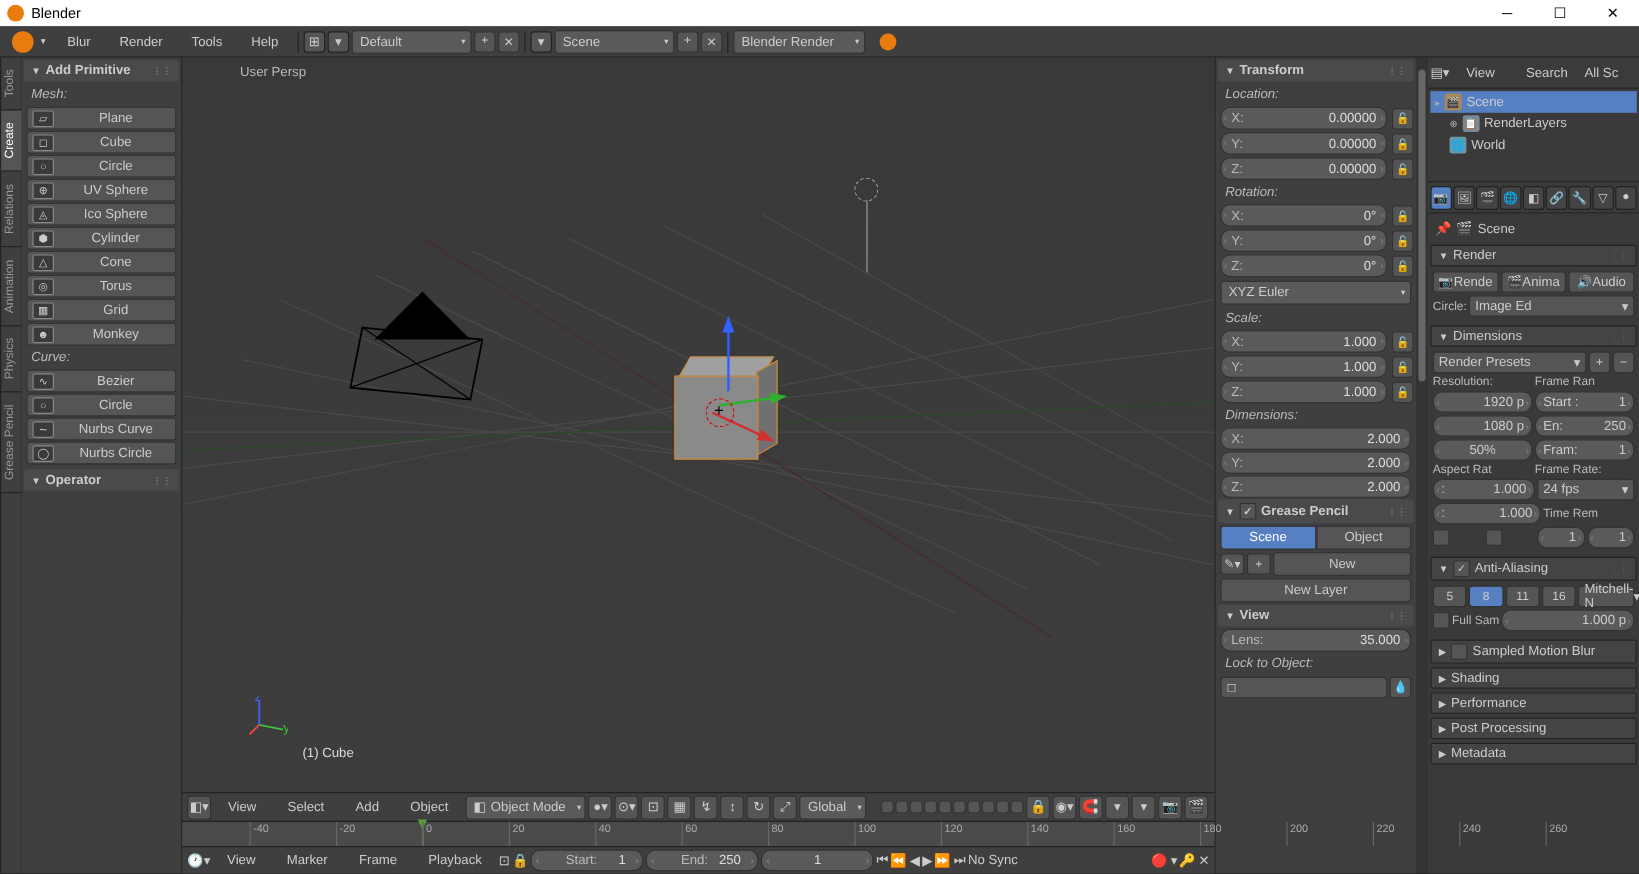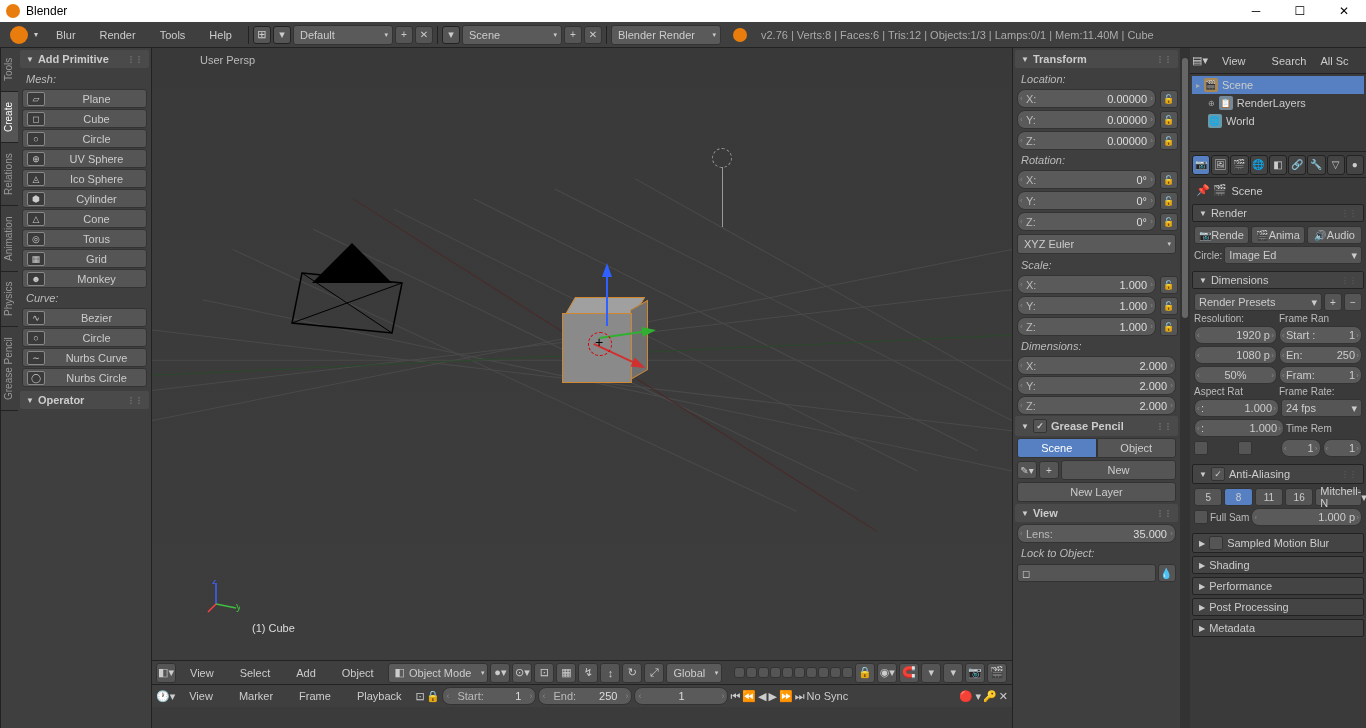--- a/index.html
+++ b/index.html
@@ -77,21 +77,21 @@
 
 .timeline { height: 44px; background: #3b3b3b; border-top: 1px solid #222; display: flex; flex-direction: column; }
 .tl-ruler { flex: 1; position: relative; background: #4a4a4a; border-bottom: 1px solid #222; }
 .tl-tick { position: absolute; top: 0; bottom: 0; border-left: 1px solid #666; font-size: 9px; color: #aaa; padding-left: 2px; }
 .tl-cursor { position: absolute; top: 0; bottom: 0; width: 1px; background: #5a9e3a; left: 200px; }
 .tl-cursor::after { content: ""; position: absolute; top: -2px; left: -4px; width: 0; height: 0; border-left: 4px solid transparent; border-right: 4px solid transparent; border-top: 8px solid #5a9e3a; }
 .tl-hdr { height: 22px; display: flex; align-items: center; padding: 0 4px; gap: 2px; background: #3f3f3f; }
 .numfield { height: 18px; background: #5a5a5a; border: 1px solid #333; border-radius: 8px; padding: 0 8px; display: flex; align-items: center; gap: 4px; position: relative; }
 .numfield::before { content: "‹"; position: absolute; left: 3px; color: #888; font-size: 9px; }
 .numfield::after { content: "›"; position: absolute; right: 3px; color: #888; font-size: 9px; }
-.numfield .lbl { color: #bbb; margin-left: 6px; }
+.numfield .lbl { color: #bbb; margin-left: 20px; }
 .numfield .val { color: #ddd; margin-right: 6px; }
 
 
 .npanel { width: 168px; background: #3f3f3f; border-left: 1px solid #222; overflow: hidden; padding: 2px; }
 .num-input { display: flex; align-items: center; height: 19px; background: #5a5a5a; border: 1px solid #333; border-radius: 8px; margin: 1px 2px; padding: 0 8px; position: relative; }
 .num-input::before { content: "‹"; position: absolute; left: 2px; color: #888; font-size: 8px; }
 .num-input::after { content: "›"; position: absolute; right: 2px; color: #888; font-size: 8px; }
 .num-input .k { color: #bbb; }
 .num-input .v { margin-left: auto; color: #ddd; }
 .num-row { display: flex; gap: 2px; align-items: center; }
@@ -169,21 +169,20 @@
   <div class="dropdown">
       <span>Scene</span>
     </div>
   <div class="sq-btn">+</div>
   <div class="sq-btn">✕</div>
   <div class="menusep"></div>
   <div class="dropdown" style="min-width:110px">
       <span>Blender Render</span>
     </div>
   <div class="blender-logo-sm"></div>
-  <div class="status">v2.76 | Verts:8 | Faces:6 | Tris:12 | Objects:1/3 | Lamps:0/1 | Mem:11.40M | Cube</div>
 </div>
 
 <div class="main">
 
   <div class="vtabs">
     <div class="vtab">Tools</div>
     <div class="vtab active">Create</div>
     <div class="vtab">Relations</div>
     <div class="vtab">Animation</div>
     <div class="vtab">Physics</div>
@@ -349,20 +348,39 @@
       <div class="ic-btn">🔒</div>
       <div class="ic-btn">◉▾</div>
       <div class="ic-btn">🧲</div>
       <div class="ic-btn">▾</div>
       <div class="ic-btn">▾</div>
       <div class="ic-btn">📷</div>
       <div class="ic-btn">🎬</div>
     </div>
 
     <div class="timeline">
+      <div class="tl-ruler">
+        <div class="tl-cursor"></div>
+        <div class="tl-tick" style="left:56px">-40</div>
+        <div class="tl-tick" style="left:128px">-20</div>
+        <div class="tl-tick" style="left:200px">0</div>
+        <div class="tl-tick" style="left:272px">20</div>
+        <div class="tl-tick" style="left:344px">40</div>
+        <div class="tl-tick" style="left:416px">60</div>
+        <div class="tl-tick" style="left:488px">80</div>
+        <div class="tl-tick" style="left:560px">100</div>
+        <div class="tl-tick" style="left:632px">120</div>
+        <div class="tl-tick" style="left:704px">140</div>
+        <div class="tl-tick" style="left:776px">160</div>
+        <div class="tl-tick" style="left:848px">180</div>
+        <div class="tl-tick" style="left:920px">200</div>
+        <div class="tl-tick" style="left:992px">220</div>
+        <div class="tl-tick" style="left:1064px">240</div>
+        <div class="tl-tick" style="left:1136px">260</div>
+      </div>
       <div class="tl-hdr">
         <div class="ic-btn">🕐▾</div>
         <div class="menu-item">View</div>
         <div class="menu-item">Marker</div>
         <div class="menu-item">Frame</div>
         <div class="menu-item">Playback</div>
         <div class="ic-btn">⊡</div>
         <div class="ic-btn">🔒</div>
         <div class="numfield" style="width:94px">
             <span class="lbl">Start:</span>

